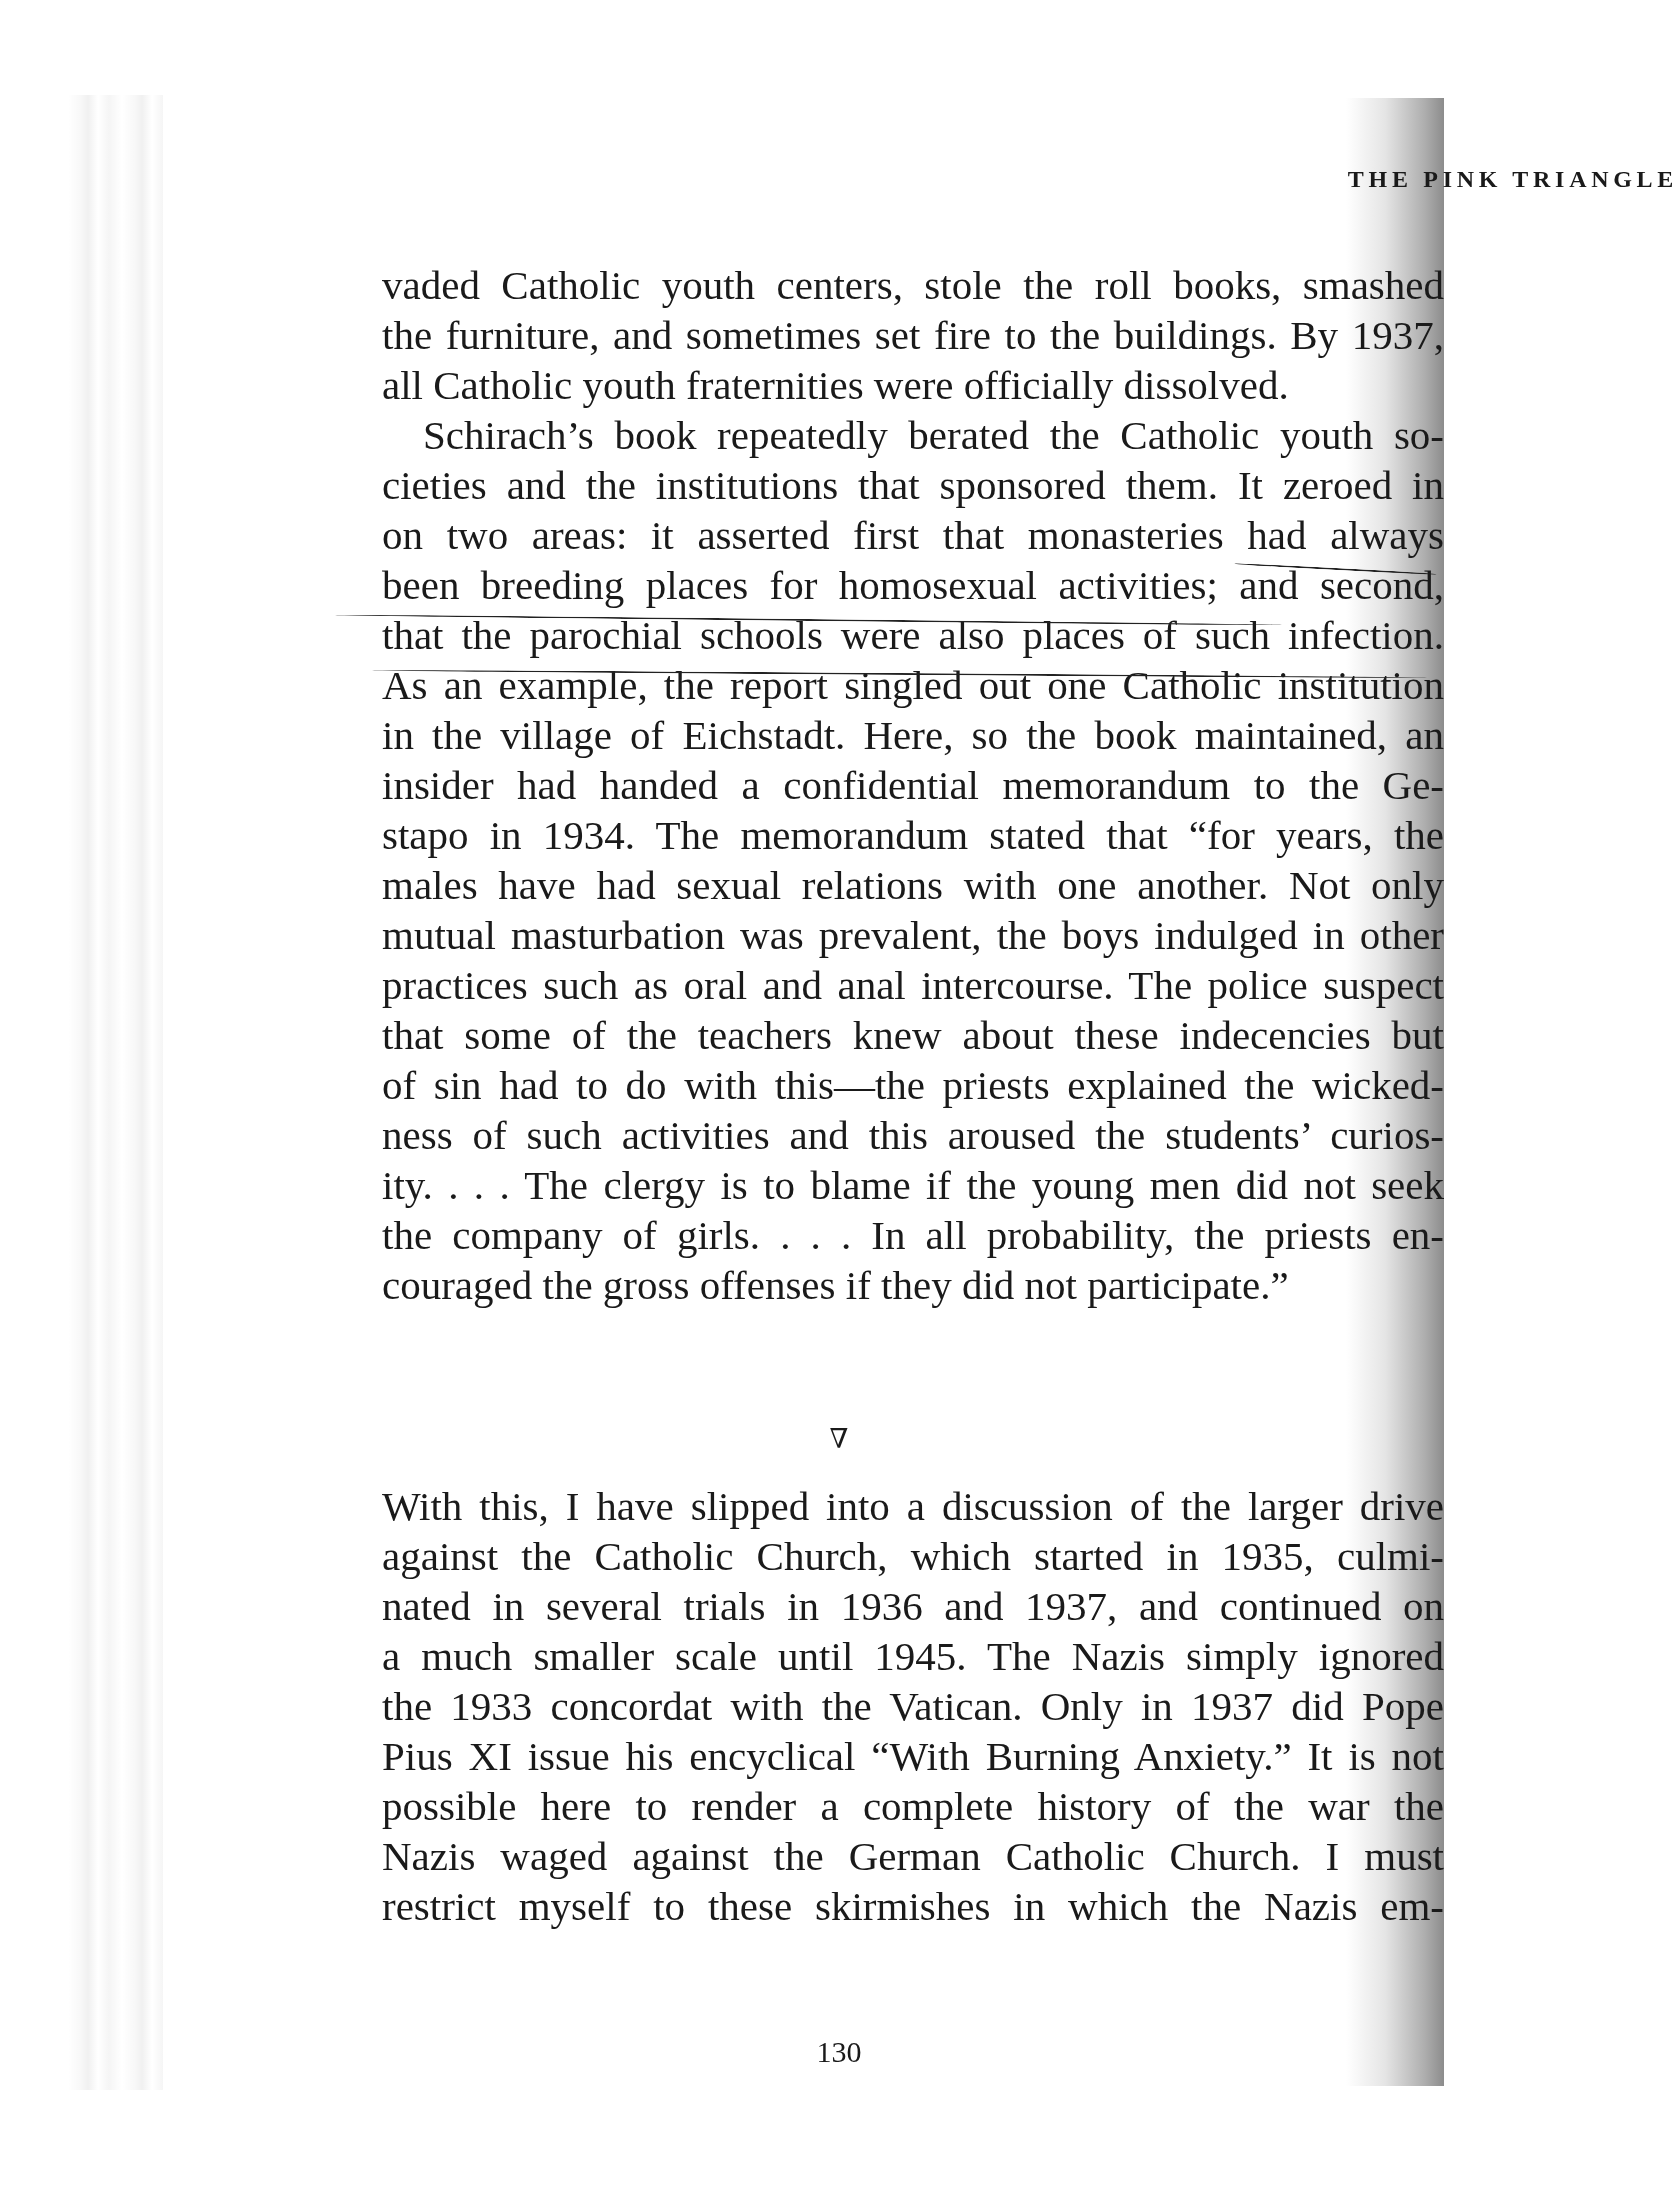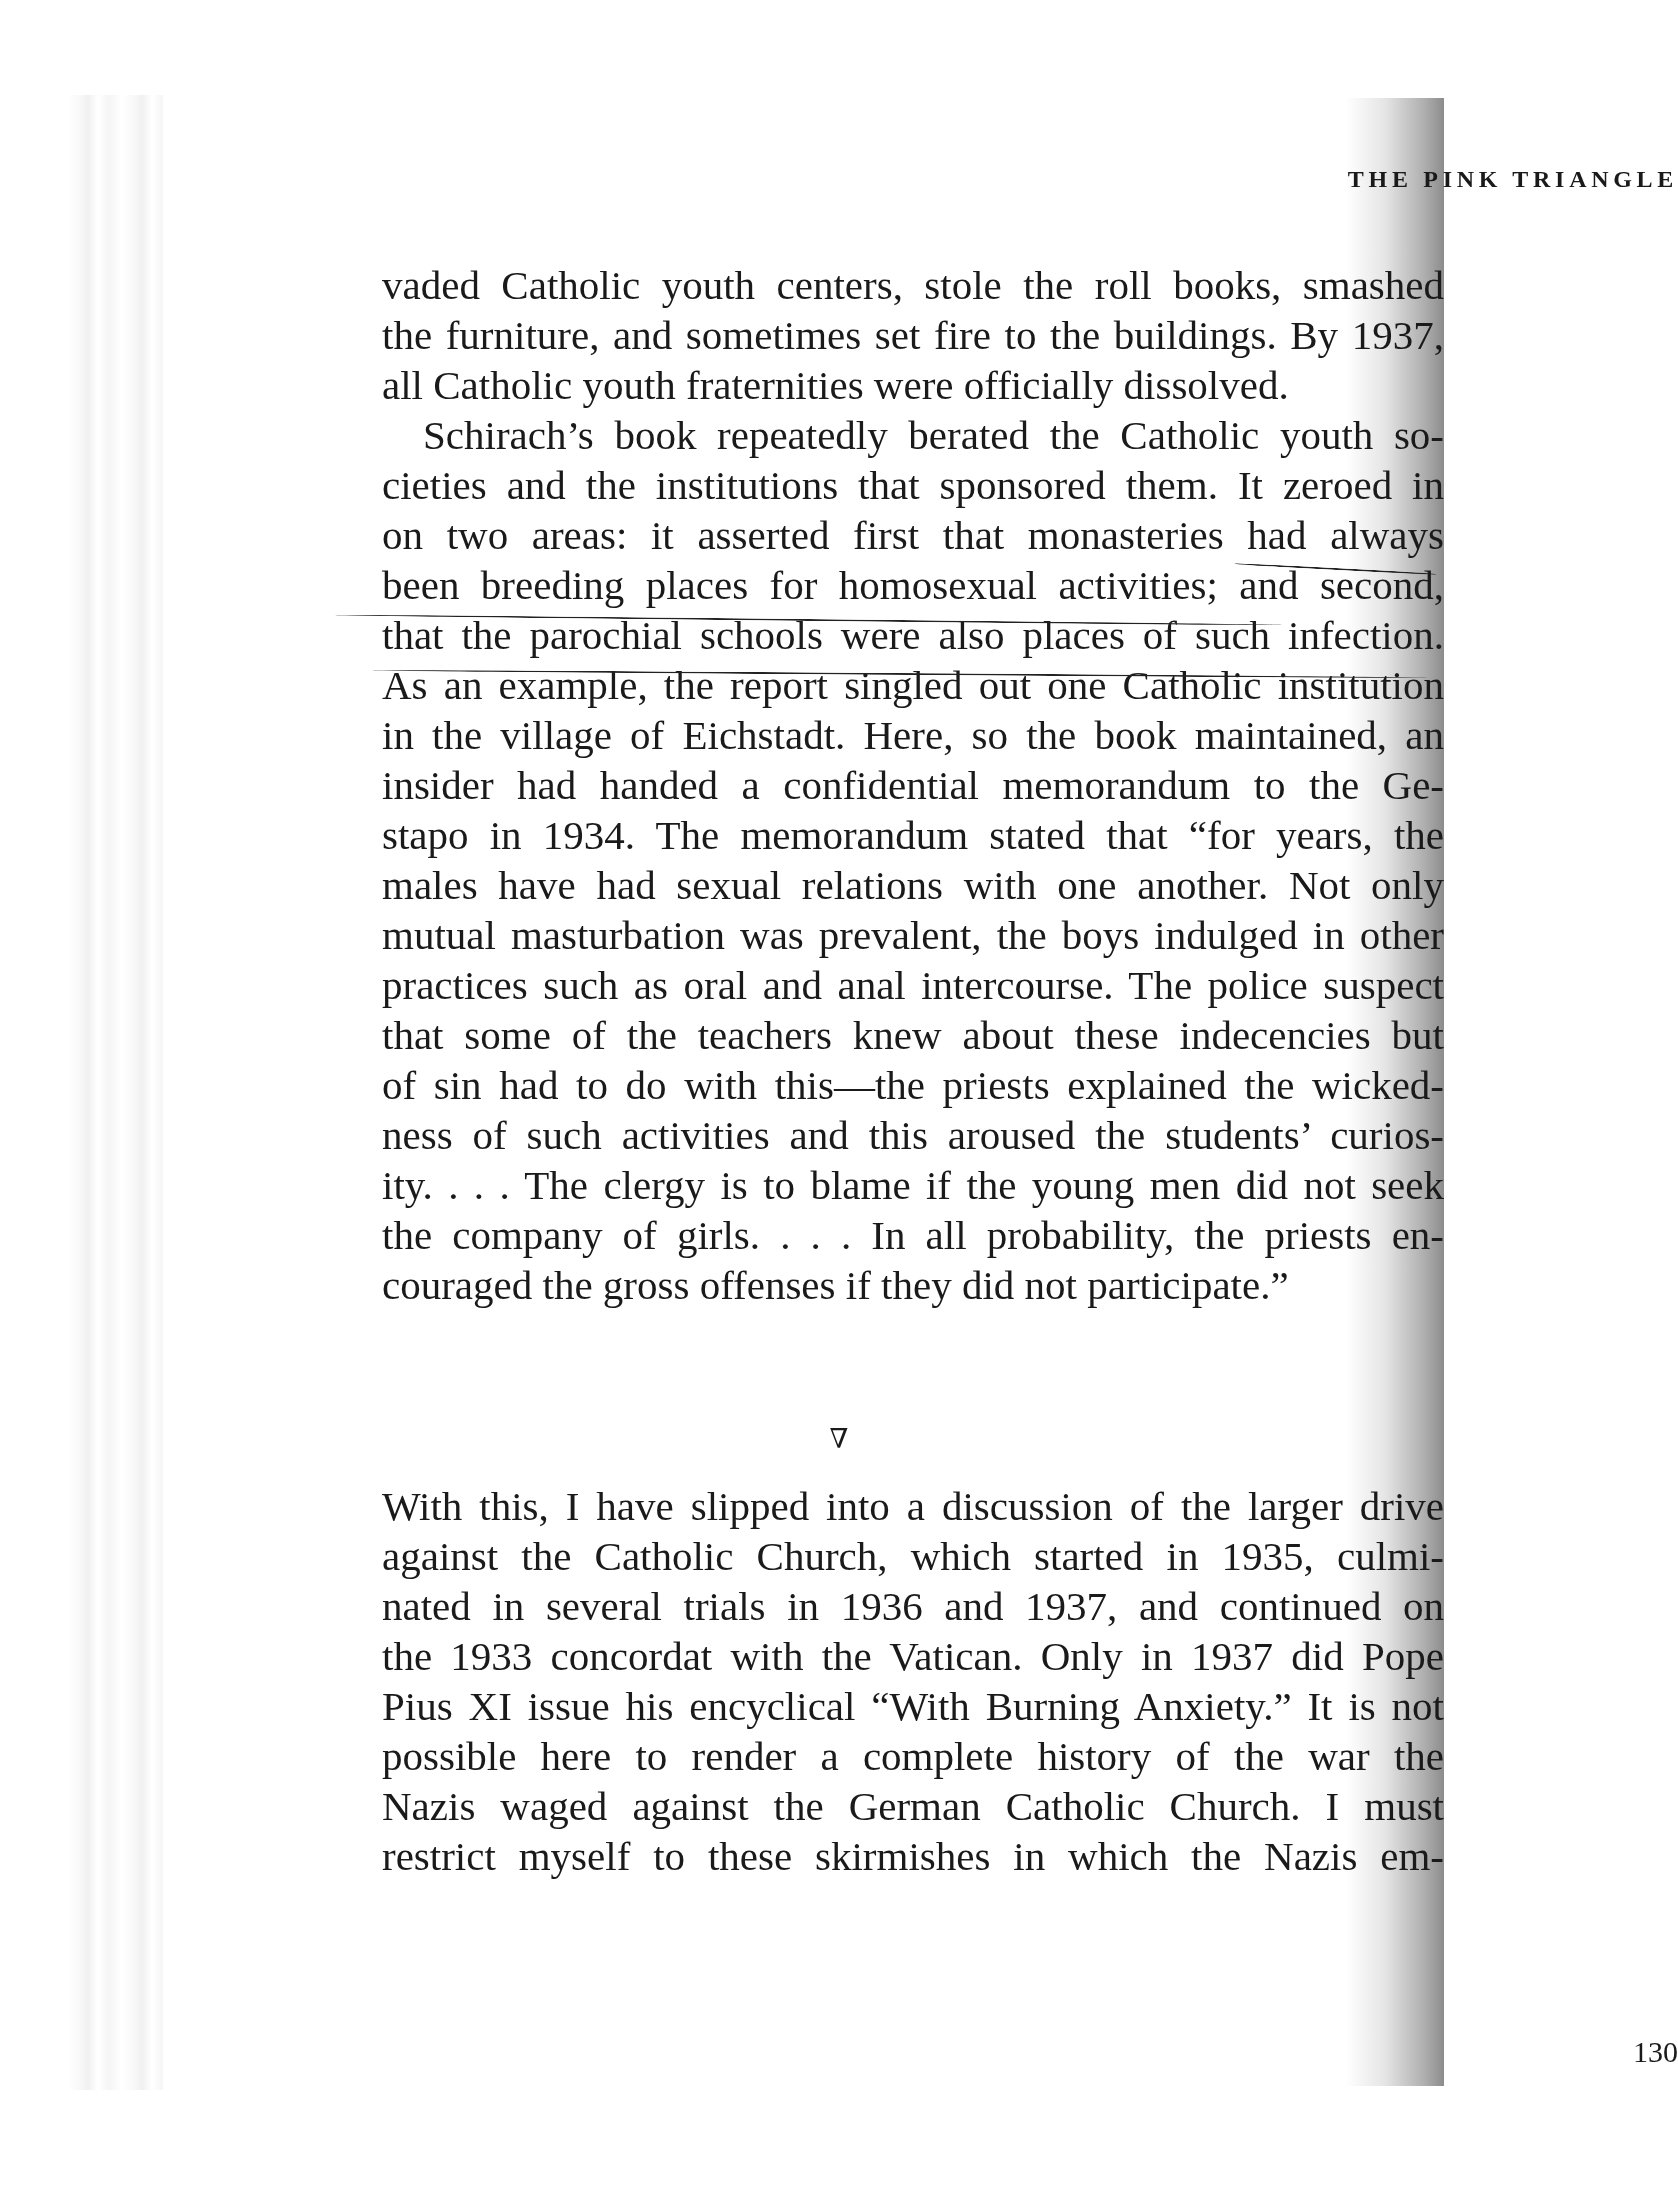--- a/index.html
+++ b/index.html
@@ -52,21 +52,21 @@
     #block2 { top: 1481px; }
     .ornament {
       position: absolute;
       top: 1423px; left: 0; width: 1678px;
       text-align: center;
       font-size: 27px;
     }
     .folio {
       position: absolute;
       top: 2035px; left: 0; width: 1678px;
-      text-align: right;
+      text-align: center;
       font-size: 30px;
       font-family: "Liberation Serif", serif;
     }
     .underline-mark {
       position: absolute;
       height: 0;
       border-top: 2.7px solid #222;
       border-radius: 50%;
     }
   </style>
@@ -105,20 +105,21 @@
 <div class="underline-mark" style="left:1234px; top:568px; width:203px; transform:rotate(3deg);"></div>
 <div class="underline-mark" style="left:335px; top:619px; width:947px; transform:rotate(0.6deg);"></div>
 <div class="underline-mark" style="left:372px; top:673px; width:1055px; transform:rotate(0.4deg);"></div>
 
 <div class="ornament">∇</div>
 
 <div class="text-block" id="block2">
   <span class="line">With this, I have slipped into a discussion of the larger drive</span>
   <span class="line">against the Catholic Church, which started in 1935, culmi-</span>
   <span class="line">nated in several trials in 1936 and 1937, and continued on</span>
+  <span class="line">a much smaller scale until 1945. The Nazis simply ignored</span>
   <span class="line">the 1933 concordat with the Vatican. Only in 1937 did Pope</span>
   <span class="line">Pius XI issue his encyclical “With Burning Anxiety.” It is not</span>
   <span class="line">possible here to render a complete history of the war the</span>
   <span class="line">Nazis waged against the German Catholic Church. I must</span>
   <span class="line">restrict myself to these skirmishes in which the Nazis em-</span>
 </div>
 
 <div class="folio">130</div>
 
 

